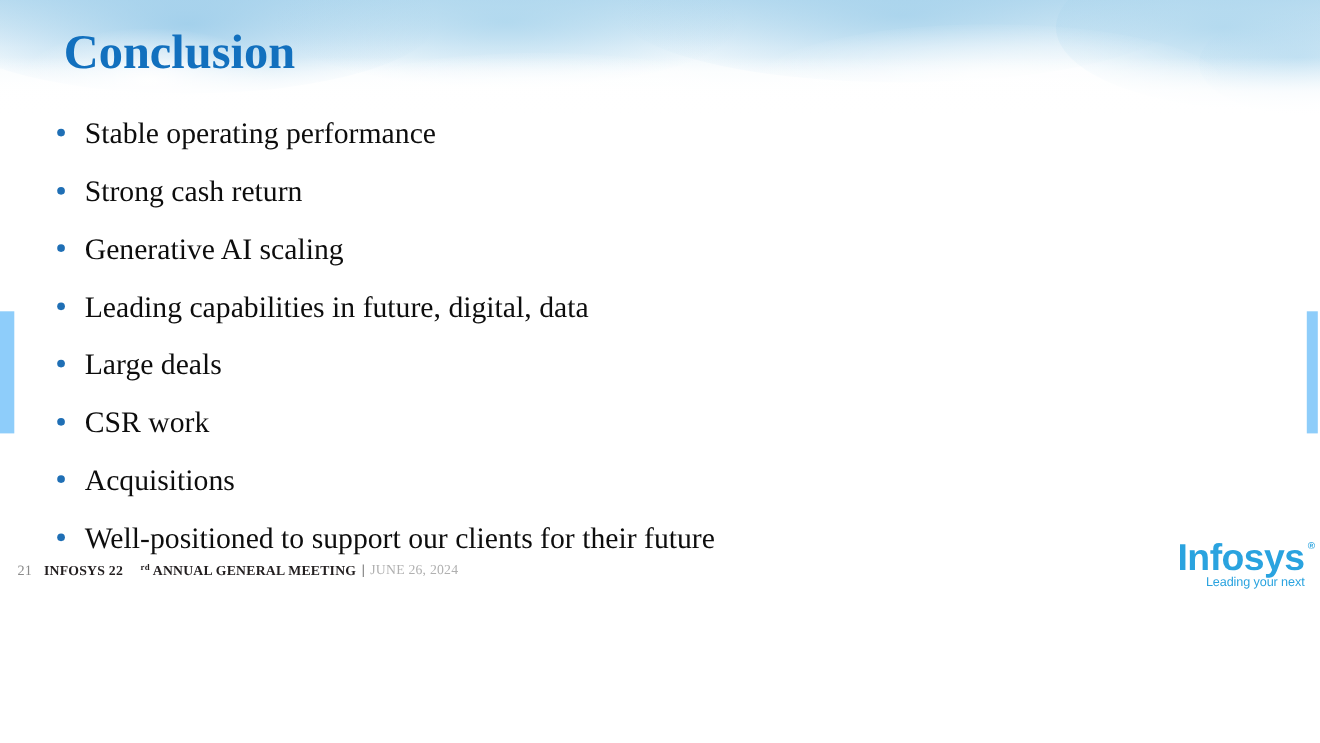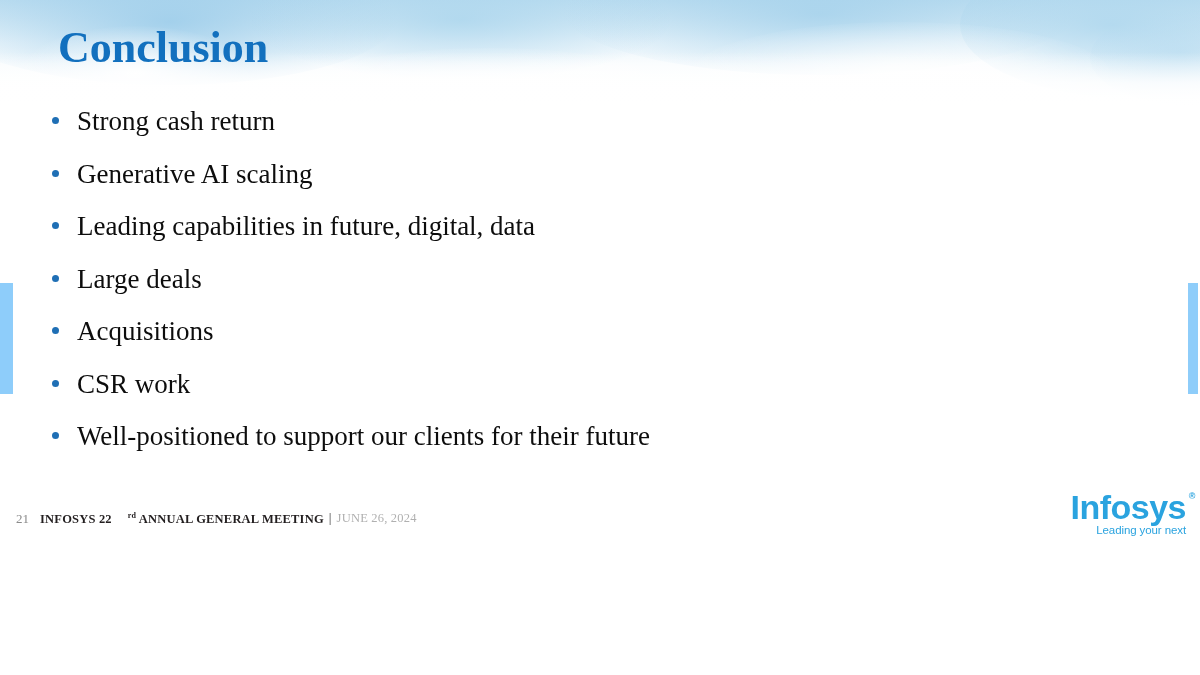--- a/index.html
+++ b/index.html
@@ -245,41 +245,45 @@
   </div>
 
   <div class="title">Conclusion</div>
 
   <div class="accent-left"></div>
   <div class="accent-right"></div>
 
   <div class="bullets">
     <div class="bullet-row">
       <span class="bullet-dot"></span>
+      <span class="bullet-text">Stable operating performance</span>
+    </div>
+    <div class="bullet-row">
+      <span class="bullet-dot"></span>
       <span class="bullet-text">Strong cash return</span>
     </div>
     <div class="bullet-row">
       <span class="bullet-dot"></span>
       <span class="bullet-text">Generative AI scaling</span>
     </div>
     <div class="bullet-row">
       <span class="bullet-dot"></span>
       <span class="bullet-text">Leading capabilities in future, digital, data</span>
     </div>
     <div class="bullet-row">
       <span class="bullet-dot"></span>
       <span class="bullet-text">Large deals</span>
     </div>
     <div class="bullet-row">
       <span class="bullet-dot"></span>
+      <span class="bullet-text">CSR work</span>
+    </div>
+    <div class="bullet-row">
+      <span class="bullet-dot"></span>
       <span class="bullet-text">Acquisitions</span>
-    </div>
-    <div class="bullet-row">
-      <span class="bullet-dot"></span>
-      <span class="bullet-text">CSR work</span>
     </div>
     <div class="bullet-row">
       <span class="bullet-dot"></span>
       <span class="bullet-text">Well-positioned to support our clients for their future</span>
     </div>
   </div>
 
   <div class="footer">
     <span class="footer-page">21</span>
     <span class="footer-main"><span>INFOSYS 22</span><sup>rd</sup><span> ANNUAL GENERAL MEETING</span></span>

